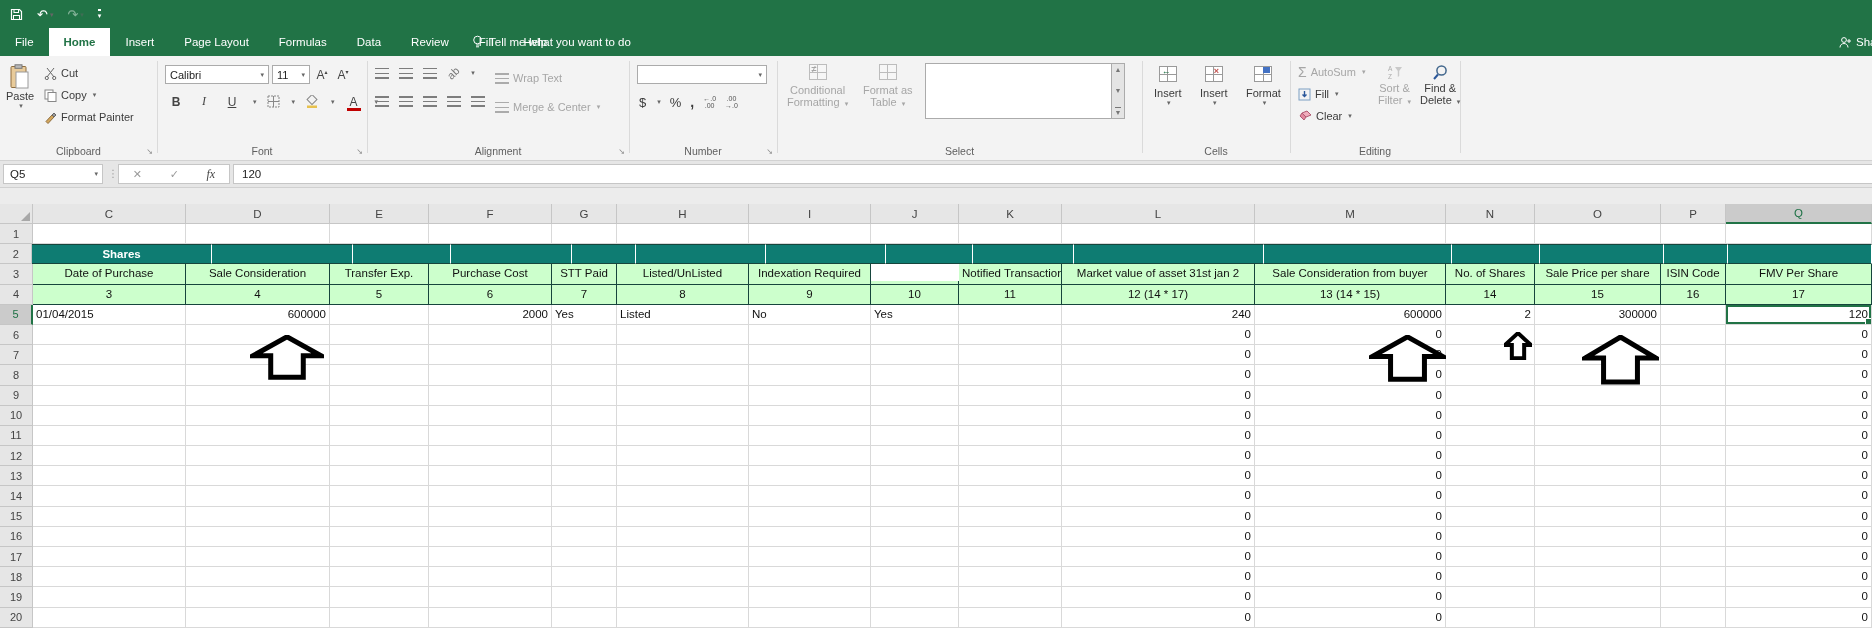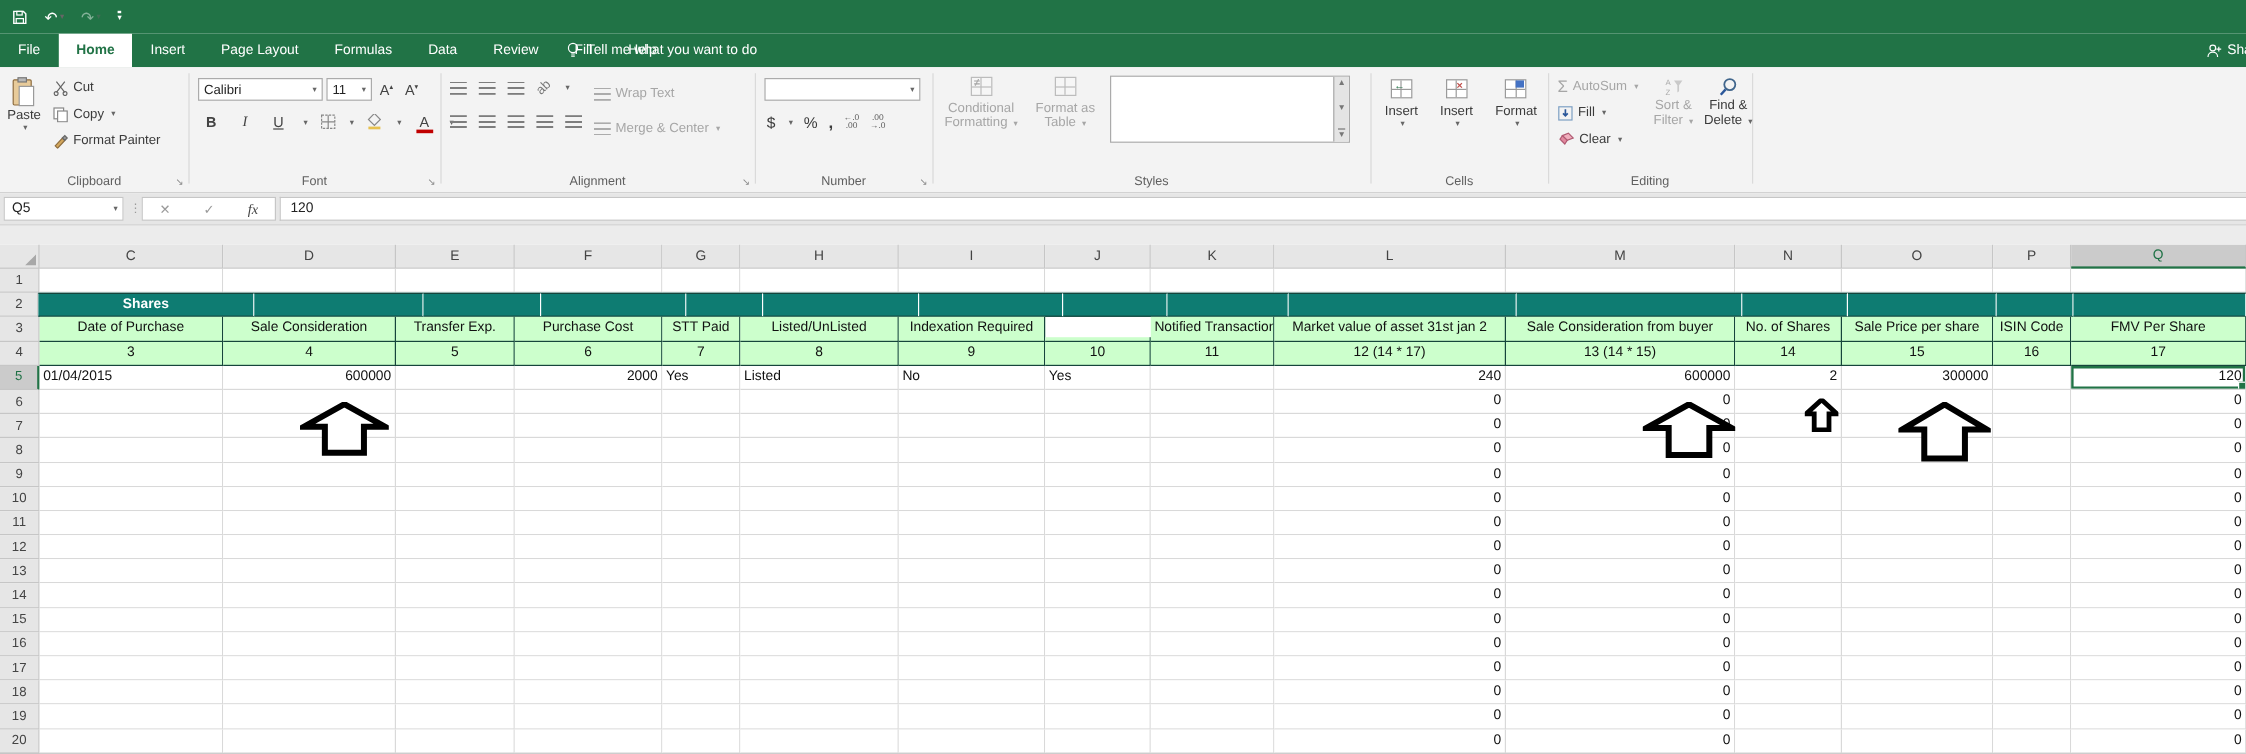--- a/index.html
+++ b/index.html
@@ -309,21 +309,21 @@
           <span><span>Table</span> <span class="dd dis">▾</span></span>
         </span>
       </div>
       <div class="gallery" style="position:absolute;left:148px;top:7px;width:200px">
         <div class="gstrip">
           <span>▲</span>
           <span>▼</span>
           <span style="border-top:1px solid #777;padding-top:1px">▼</span>
         </div>
       </div>
-      <div class="rg-label">Styles</div>
+      <div class="rg-label">Select</div>
     </div>
 
     <div class="rgroup" style="left:1142px;width:148px">
       <div style="position:absolute;left:12px;top:10px" class="bigbtn">
         <span class="gridicon">
             <span class="badge" style="color:#217346">←</span>
           </span>
         <span class="rtxt" style="margin-top:5px"><span>Insert</span></span>
         <span class="dd">▾</span>
       </div>

